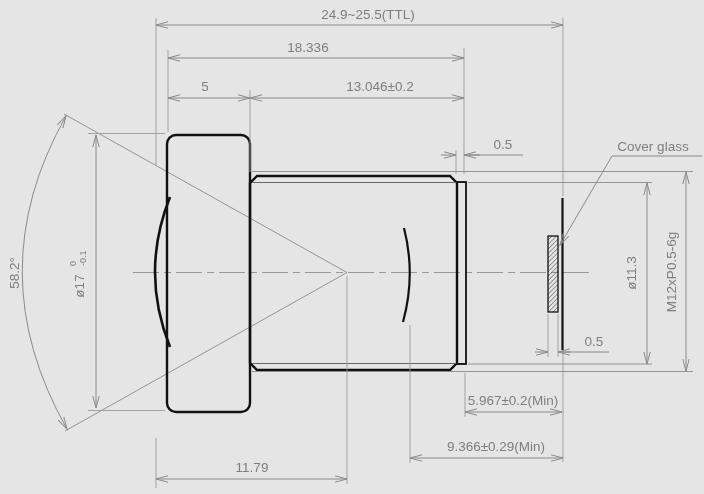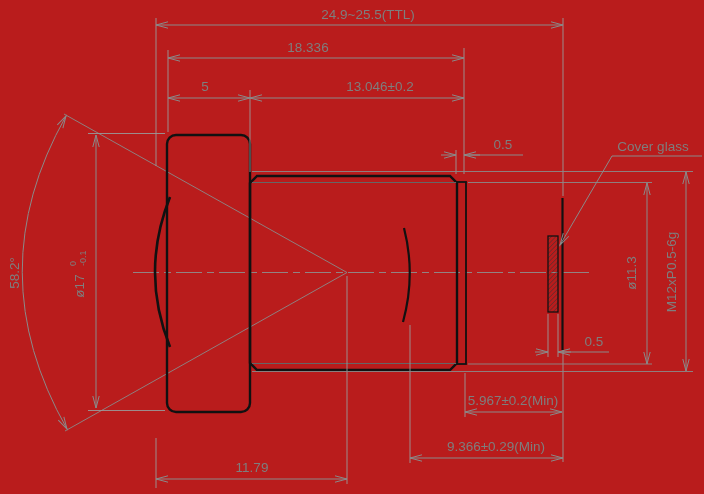--- a/index.html
+++ b/index.html
@@ -1,16 +1,16 @@
 <!DOCTYPE html>
 <html><head>
 <meta charset="utf-8">
 <style>
   html,body{margin:0;padding:0;background:#ffffff;}
-  .stage{position:relative;width:704px;height:494px;background:#b91c1c;overflow:hidden;}
+  .stage{position:relative;width:704px;height:494px;background:#e5e5e5;overflow:hidden;}
   svg{display:block;}
   .dim-text{font-family:"Liberation Sans","DejaVu Sans",sans-serif;font-size:13.5px;fill:#7e7e7e;}
   .dim-text-sm{font-family:"Liberation Sans","DejaVu Sans",sans-serif;font-size:9px;fill:#7e7e7e;}
   .dim-line{stroke:#8a8a8a;stroke-width:1;fill:none;}
   .ext-line{stroke:#9a9a9a;stroke-width:0.9;fill:none;}
   .thin-line{stroke:#8a8a8a;stroke-width:0.9;fill:none;}
   .minor-line{stroke:#666;stroke-width:1;fill:none;}
   .part{stroke:#111;fill:none;}
   .centerline{stroke:#8f8f8f;stroke-width:0.9;fill:none;stroke-dasharray:26 5 7 5;}
 </style>

